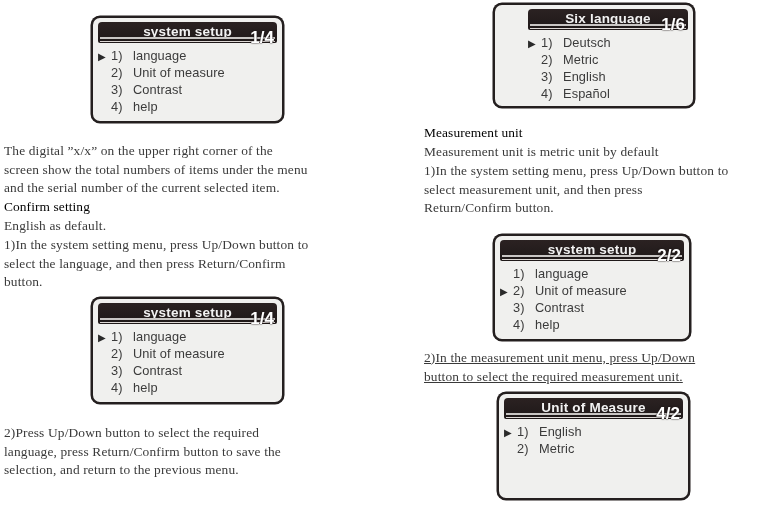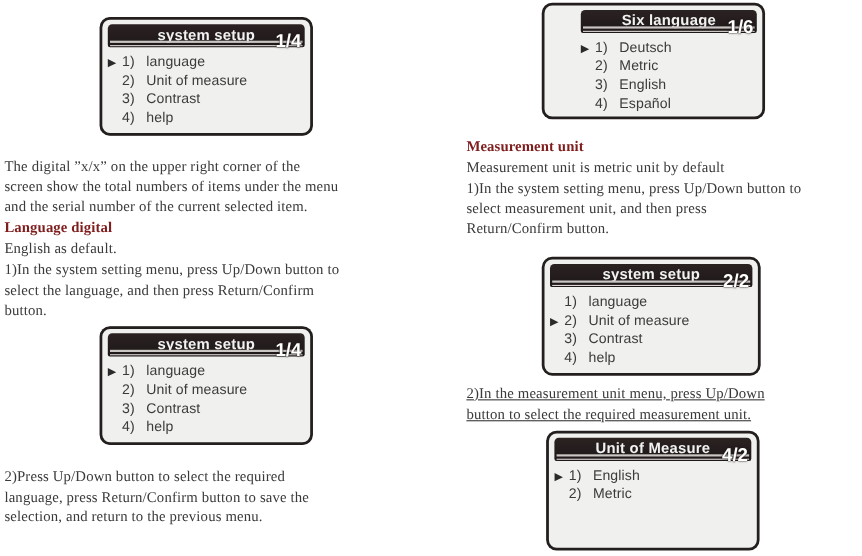--- a/index.html
+++ b/index.html
@@ -22,22 +22,22 @@
   
   .para {
     font-family: "Liberation Serif", "DejaVu Serif", serif;
     font-size: 13.4px;
     line-height: 18.6px;
     color: #3a3a3a;
     letter-spacing: 0.15px;
     white-space: pre-line;
   }
   .para.bold {
-    font-weight: bold;
-    color: #7f1d1d;
+    font-weight: normal;
+    color: #000000;
     letter-spacing: 0.1px;
   }
 
   
   .lcd {
     position: absolute;
     background: #f0f0ee;
     border: 2px solid #241f1f;
     border-radius: 9px;
     box-sizing: border-box;
@@ -140,21 +140,21 @@
   #para-step1-right  { left: 424px; top: 162px; width: 370px; }
   #para-step2-right  { left: 424px; top: 349px; width: 360px; text-decoration: underline; }
 </style>
 </head>
 <body>
 
 <div class="abs para" id="para-digital">The digital  ”x/x”  on the upper right corner of  the
 screen show the total numbers of  items under the menu
 and the serial number of  the current selected item.</div>
 
-<div class="abs para bold" id="para-language-h">Language digital</div>
+<div class="abs para bold" id="para-language-h">Confirm setting</div>
 
 <div class="abs para" id="para-english-def">English as default.</div>
 
 <div class="abs para" id="para-step1-left">1)In the system setting menu, press Up/Down button to
 select the language, and then press Return/Confirm
 button.</div>
 
 <div class="abs para" id="para-step2-left">2)Press Up/Down button to select the required
 language, press Return/Confirm button to save the
 selection, and return to the previous menu.</div>

